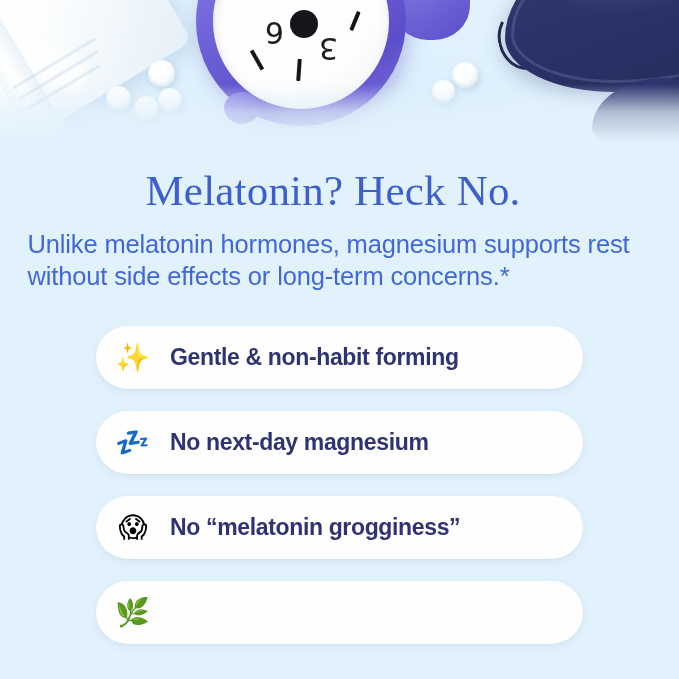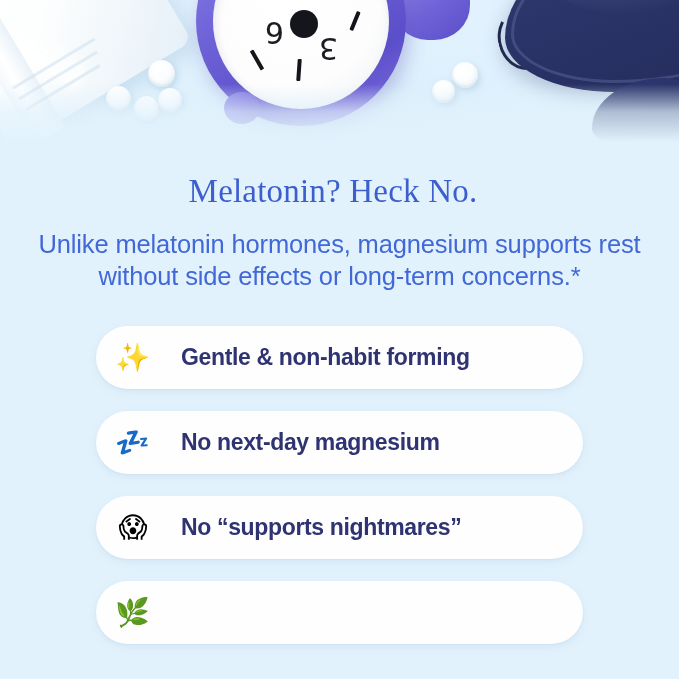--- a/index.html
+++ b/index.html
@@ -198,32 +198,32 @@
   }
 
   
   .headline {
     position: absolute;
     left: 0; right: 13px;
     top: 166px;
     text-align: center;
     font-family: "Liberation Serif", "DejaVu Serif", serif;
     font-weight: 400;
-    font-size: 33px;
+    font-size: 43px;
     line-height: 50px;
     letter-spacing: 0.2px;
     color: #3d5fce;
   }
   .subhead {
     position: absolute;
     left: 50%;
     transform: translateX(-50%);
     top: 228px;
     width: 624px;
-    text-align: center;
+    text-align: left;
     font-family: "Liberation Sans", sans-serif;
     font-weight: 400;
     font-size: 25.5px;
     line-height: 32px;
     letter-spacing: -0.15px;
     color: #4268d8;
   }
 
   
   .cards {
@@ -250,21 +250,20 @@
     font-size: 28px;
     line-height: 1;
     user-select: none;
   }
   .card-label {
     font-family: "Liberation Sans", sans-serif;
     font-weight: bold;
     font-size: 23px;
     letter-spacing: -0.35px;
     color: #2f3371;
-    margin-left: 11px;
   }
 </style>
 </head>
 <body>
 
 <div class="page">
 
   <div class="hero">
     <div class="hero-bg"></div>
 
@@ -320,21 +319,21 @@
       <span class="card-label">Gentle &amp; non-habit forming</span>
     </div>
 
     <div class="card">
       <span class="card-icon">💤</span>
       <span class="card-label">No next-day magnesium</span>
     </div>
 
     <div class="card">
       <span class="card-icon">😱</span>
-      <span class="card-label">No “supports nightmares”</span>
+      <span class="card-label">No “melatonin grogginess”</span>
     </div>
 
     <div class="card">
       <span class="card-icon">🌿</span>
     </div>
 
   </div>
 </div>
 
 </body></html>

